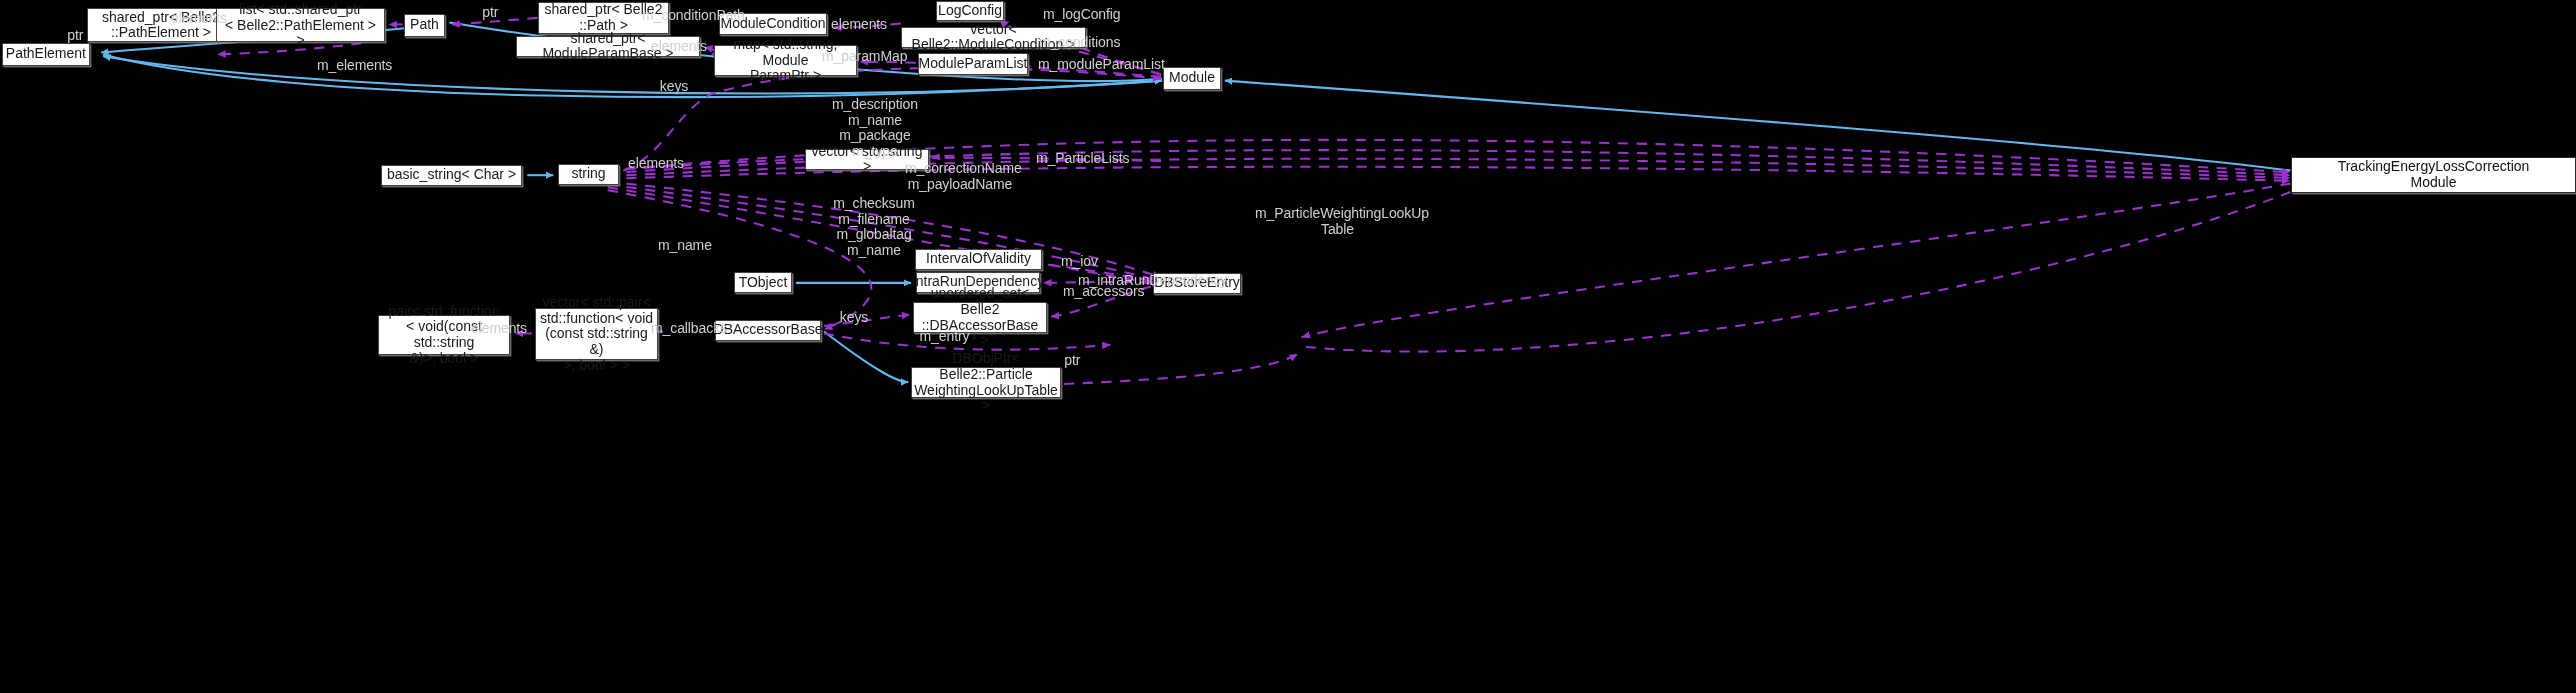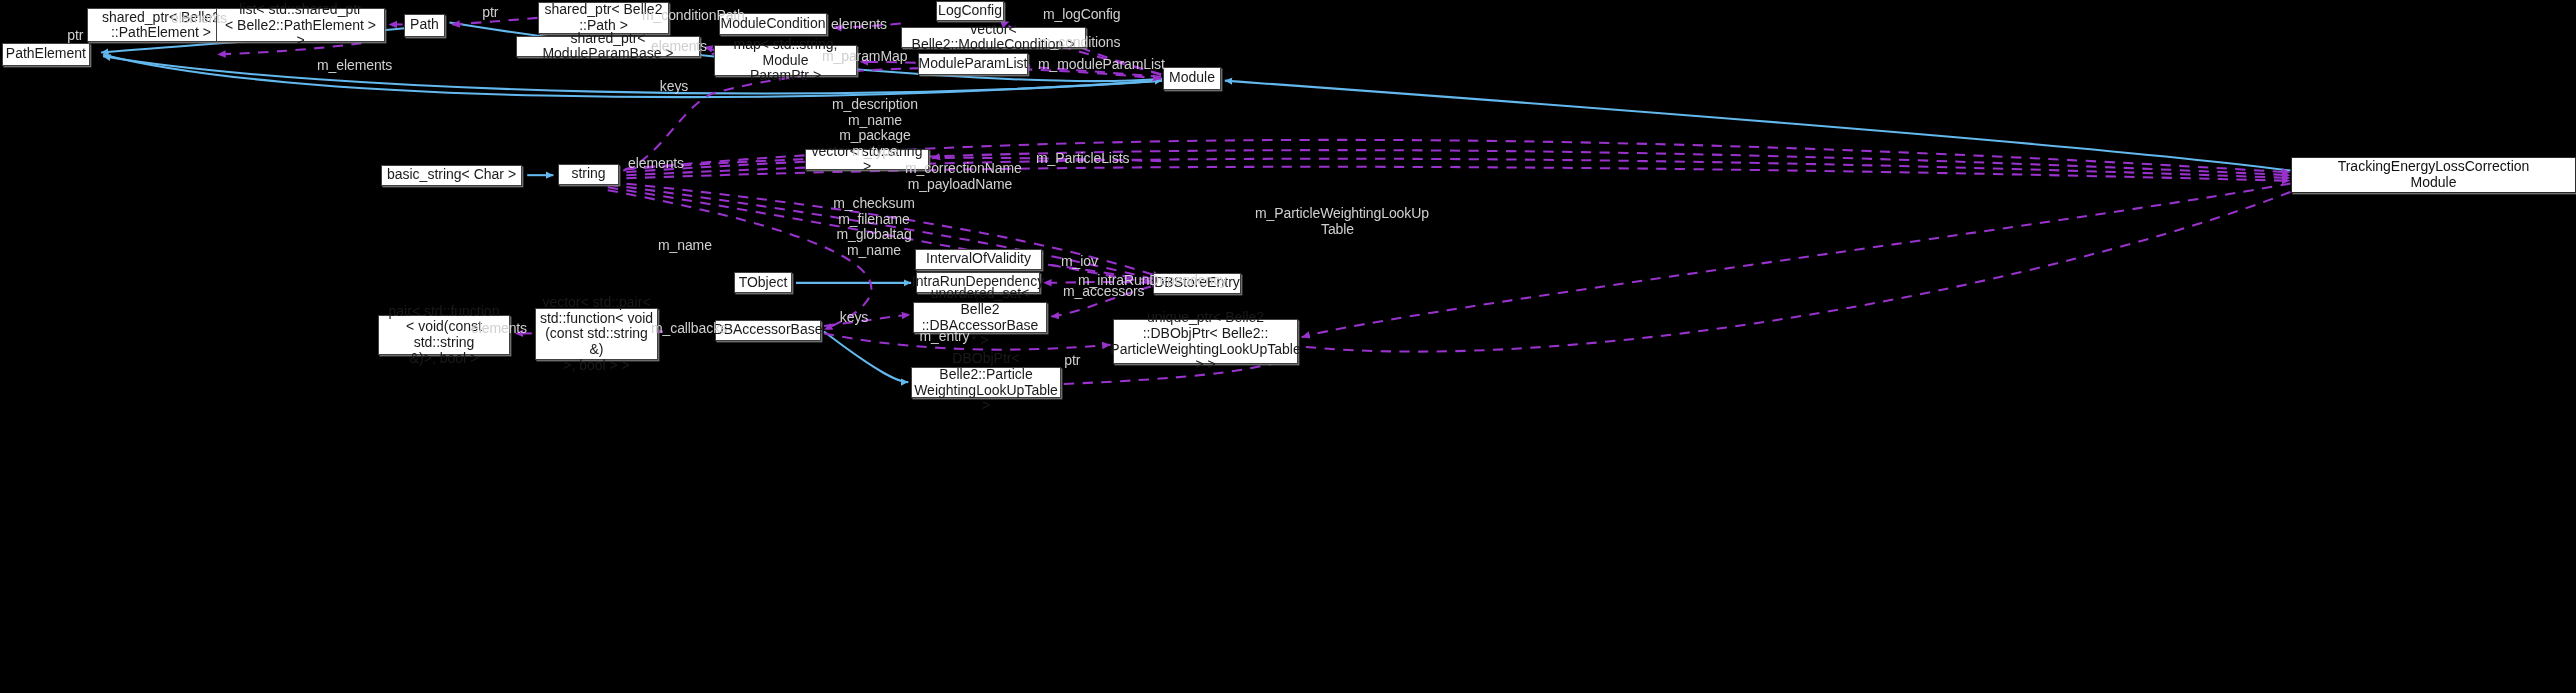--- a/index.html
+++ b/index.html
@@ -156,23 +156,20 @@
   <div class="node" style="left: 913px; top: 302px; width: 134px; height: 31px;">unordered_set&lt; Belle2
 ::DBAccessorBase * &gt;</div>
   <div class="node" style="left: 378px; top: 315px; width: 132px; height: 40px;">pair&lt; std::function
 &lt; void(const std::string
 &amp;)&gt;, bool &gt;</div>
   <div class="node" style="left: 535px; top: 308px; width: 123px; height: 52px;">vector&lt; std::pair&lt;
 std::function&lt; void
 (const std::string &amp;)
 &gt;, bool &gt; &gt;</div>
   <div class="node" style="left: 715px; top: 320px; width: 106px; height: 20.6px;">DBAccessorBase</div>
-  <div class="node" style="left: 1113px; top: 319px; width: 185px; height: 45px;">unique_ptr&lt; Belle2
-::DBObjPtr&lt; Belle2::
-ParticleWeightingLookUpTable &gt; &gt;</div>
   <div class="node" style="left: 911px; top: 367px; width: 150px; height: 31px;">DBObjPtr&lt; Belle2::Particle
 WeightingLookUpTable &gt;</div>
 
   <div class="edge-label" style="left: 171px; top: 11.2px; width: 54px;">elements</div>
   <div class="edge-label" style="left: 317px; top: 28px; width: 69px; margin-top: 30px;">m_elements</div>
   <div class="edge-label" style="left: 479px; top: 4.7px; width: 22.5px;">ptr</div>
   <div class="edge-label" style="left: 64px; top: 28px; width: 22.5px;">ptr</div>
   <div class="edge-label" style="left: 642px; top: 7.5px; width: 97px;">m_conditionPath</div>
   <div class="edge-label" style="left: 1043px; top: 6.6px; width: 73px;">m_logConfig</div>
   <div class="edge-label" style="left: 831px; top: 17px; width: 54px;">elements</div>

